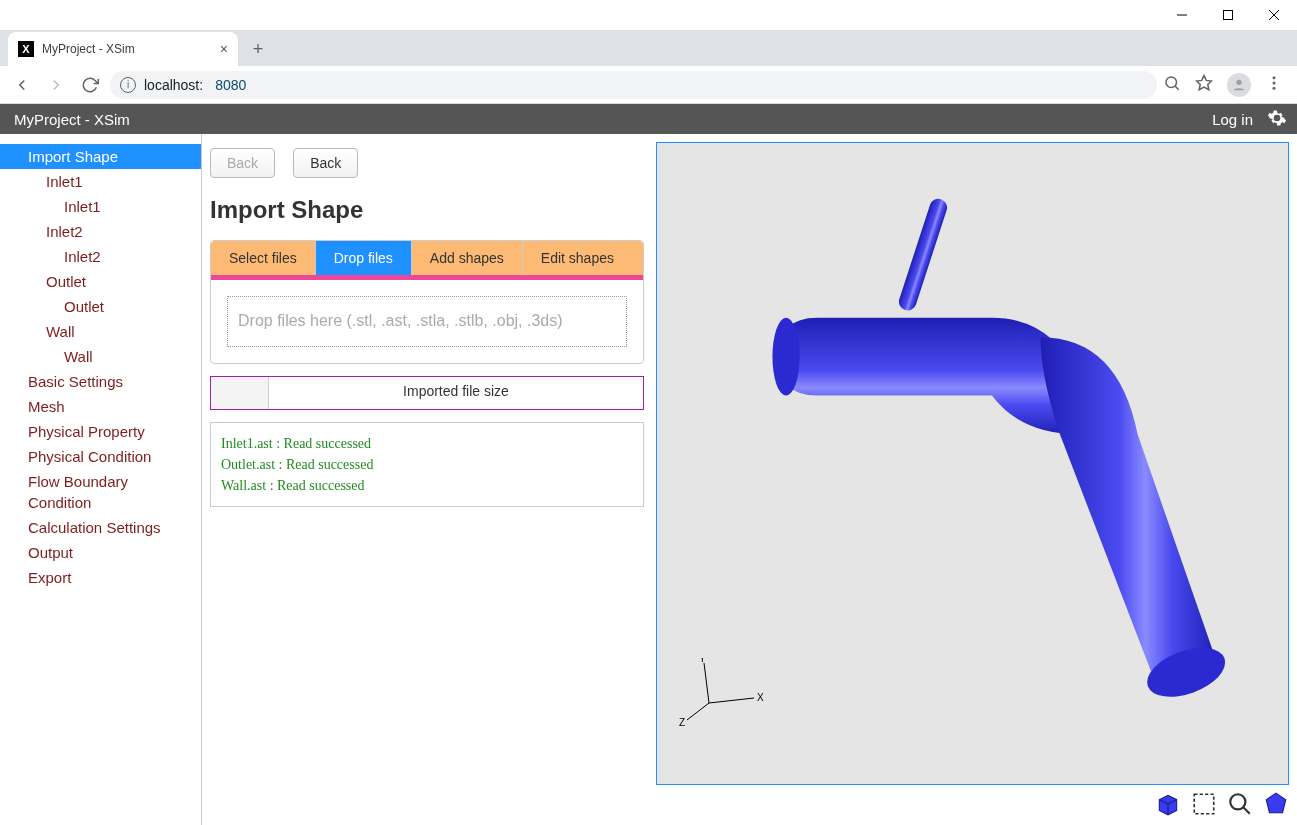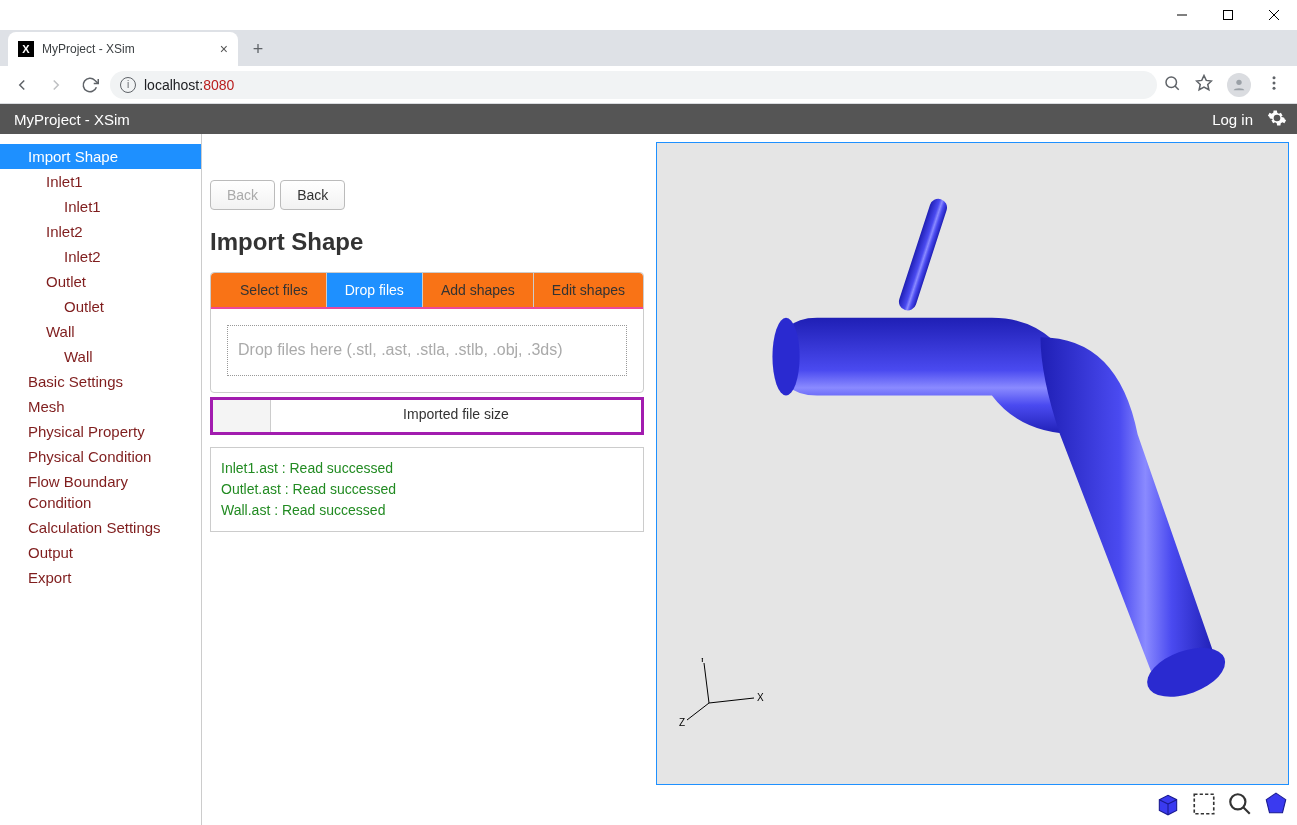--- a/index.html
+++ b/index.html
@@ -18,21 +18,21 @@
   .tab .close { font-size:14px; color:#555; }
   .newtab { width:28px; height:28px; display:flex; align-items:center; justify-content:center; font-size:18px; color:#5f6368; margin-left:6px; margin-bottom:3px; }
 
   
   .addr-bar { height:38px; background:#fff; border-bottom:1px solid #dadce0; display:flex; align-items:center; padding:0 8px; gap:6px; }
   .nav-icon { width:28px; height:28px; display:flex; align-items:center; justify-content:center; color:#5f6368; border-radius:50%; }
   .nav-icon svg { width:18px; height:18px; }
   .addr-field { flex:1; height:28px; background:#f1f3f4; border-radius:14px; display:flex; align-items:center; padding:0 10px; gap:8px; font-size:14px; color:#202124; }
   .addr-field .info-icon { width:16px; height:16px; border:1px solid #5f6368; border-radius:50%; display:flex; align-items:center; justify-content:center; font-size:10px; color:#5f6368; }
   .addr-host { color:#202124; }
-  .addr-port { color:#b91c1c; }
+  .addr-port { color:#0c4a6e;margin-left:12px; }
   .right-icons { display:flex; align-items:center; gap:14px; padding-right:6px; }
   .right-icons .ico { color:#5f6368; }
   .avatar { width:24px; height:24px; border-radius:50%; background:#dadce0; display:flex; align-items:center; justify-content:center; }
 
   
   .app-header { height:30px; background:#555; color:#fff; display:flex; align-items:center; justify-content:space-between; padding:0 10px 0 14px; font-size:15px; }
   .app-header .right { display:flex; align-items:center; gap:14px; }
   .gear { width:20px; height:20px; }
 
   
@@ -40,37 +40,37 @@
   .sidebar { width:202px; border-right:1px solid #ccc; padding-top:10px; overflow:auto; }
   .tree { list-style:none; }
   .tree li { padding:2px 8px 2px 28px; font-size:15px; color:#7f1d1d; cursor:default; line-height:1.4; }
   .tree li.lvl1 { padding-left:28px; }
   .tree li.lvl2 { padding-left:46px; }
   .tree li.lvl3 { padding-left:64px; }
   .tree li.selected { background:#1e90ff; color:#fff; }
 
   .main { flex:1; display:flex; }
   .form-pane { width:450px; padding:14px 8px 8px 8px; }
-  .wizard-nav { display:flex; gap:5px; margin-bottom:18px;margin-top:32px; }
+  .wizard-nav { display:flex; gap:18px; margin-bottom:18px; }
   .btn { border:1px solid #bbb; background:linear-gradient(#fff,#f2f2f2); padding:6px 16px; border-radius:4px; font-size:14px; color:#333; }
   .btn[disabled] { color:#aaa; }
   h1.page-title { font-size:24px; font-weight:bold; margin-bottom:16px; }
 
   .tab-panel { border:1px solid #ccc; border-radius:4px; }
-  .tab-row { display:flex; background:#f97316; border-bottom:2px solid #ec4899; border-radius:4px 4px 0 0;justify-content:flex-end; }
+  .tab-row { display:flex; background:#fdba74; border-bottom:5px solid #ec4899; border-radius:4px 4px 0 0; }
   .ptab { padding:9px 18px; font-size:14px; border-right:1px solid #ccc; }
   .ptab:last-child { border-right:none; }
   .ptab.active { background:#1e90ff; color:#fff; }
   .drop-zone { margin:16px; border:1px dotted #999; padding:14px 10px; font-size:16px; color:#aaa; line-height:1.3; }
 
-  .file-table { border:3px solid #a21caf; margin-top:4px; display:flex; }
+  .file-table { border:1px solid #a21caf; margin-top:12px; display:flex; }
   .file-table .spacer { width:58px; background:#f4f4f4; border-right:1px solid #ccc; height:32px; }
   .file-table .hdr { flex:1; text-align:center; padding:6px; font-size:14px; }
 
-  .log-box { border:1px solid #ccc; margin-top:12px; padding:10px; }
+  .log-box { border:1px solid #ccc; margin-top:12px; padding:10px;font-family:Liberation Serif, serif; }
   .log-line { color:#228B22; font-size:14px; line-height:1.5; }
 
   .viewer-wrap { flex:1; padding:8px 8px 8px 4px; display:flex; flex-direction:column; }
   .viewer { flex:1; background:#e5e5e5; border:1px solid #1e90ff; position:relative; overflow:hidden; }
   .axes { position:absolute; left:22px; bottom:56px; }
   .toolbar-3d { display:flex; justify-content:flex-end; gap:10px; padding-top:6px; align-items:center; }
   .tool-ico { width:26px; height:26px; display:flex; align-items:center; justify-content:center; color:#2a2a9e; }
 </style>
 </head>
 <body>

